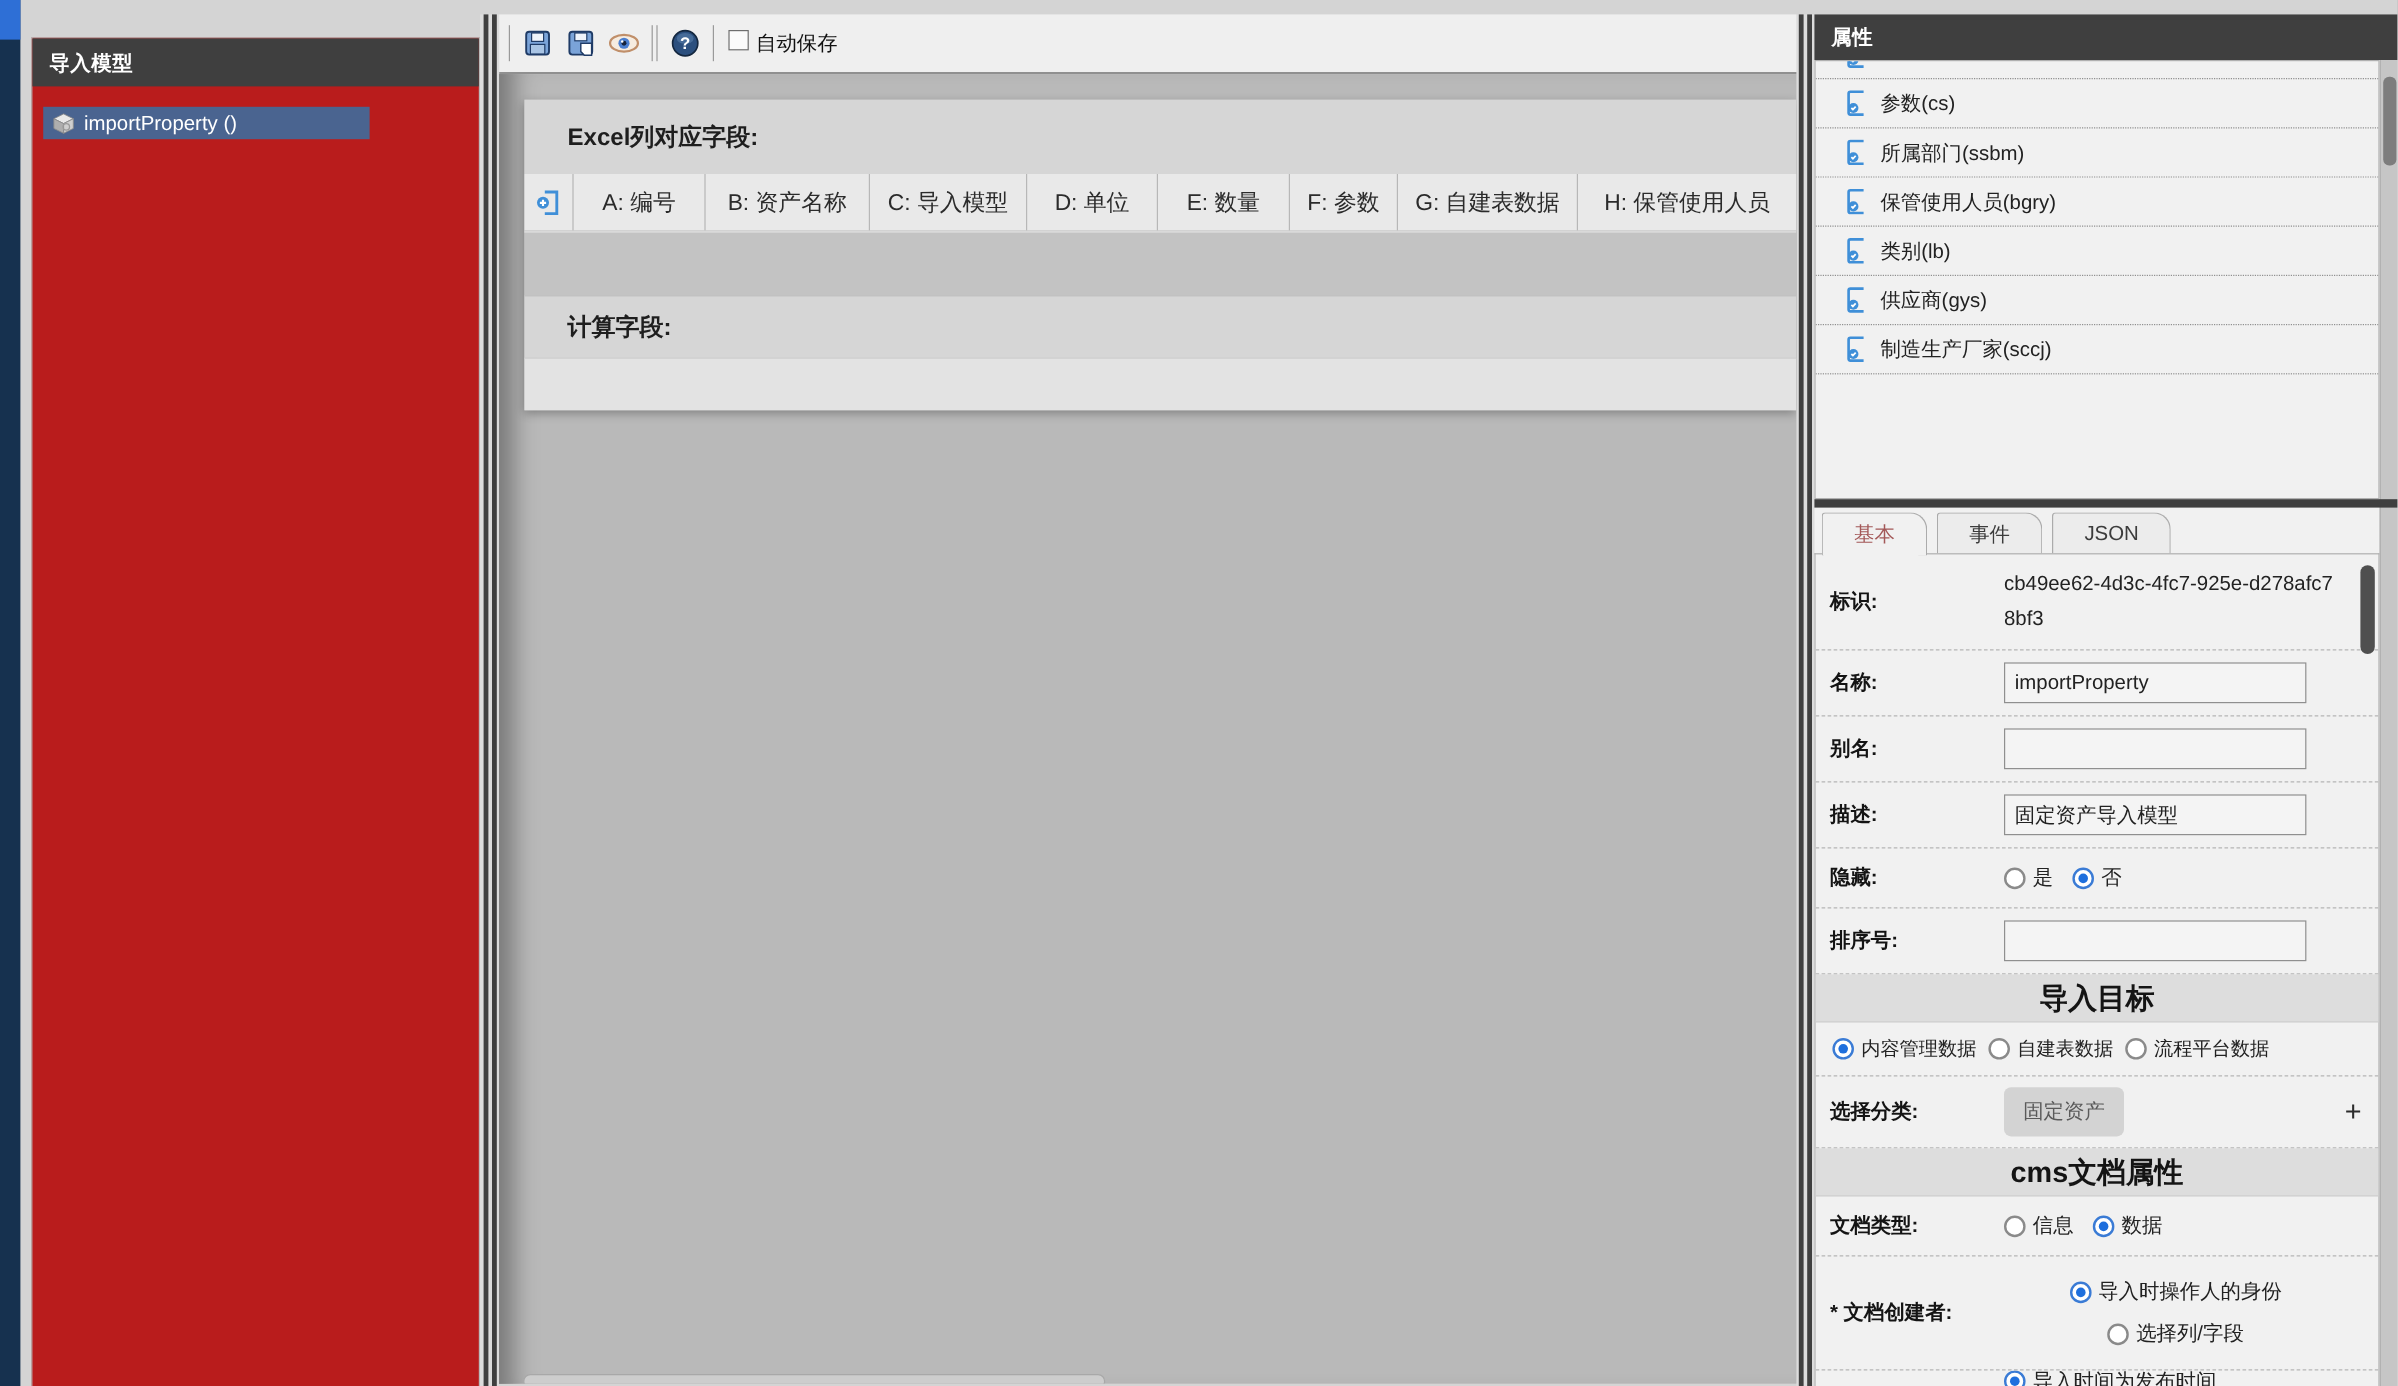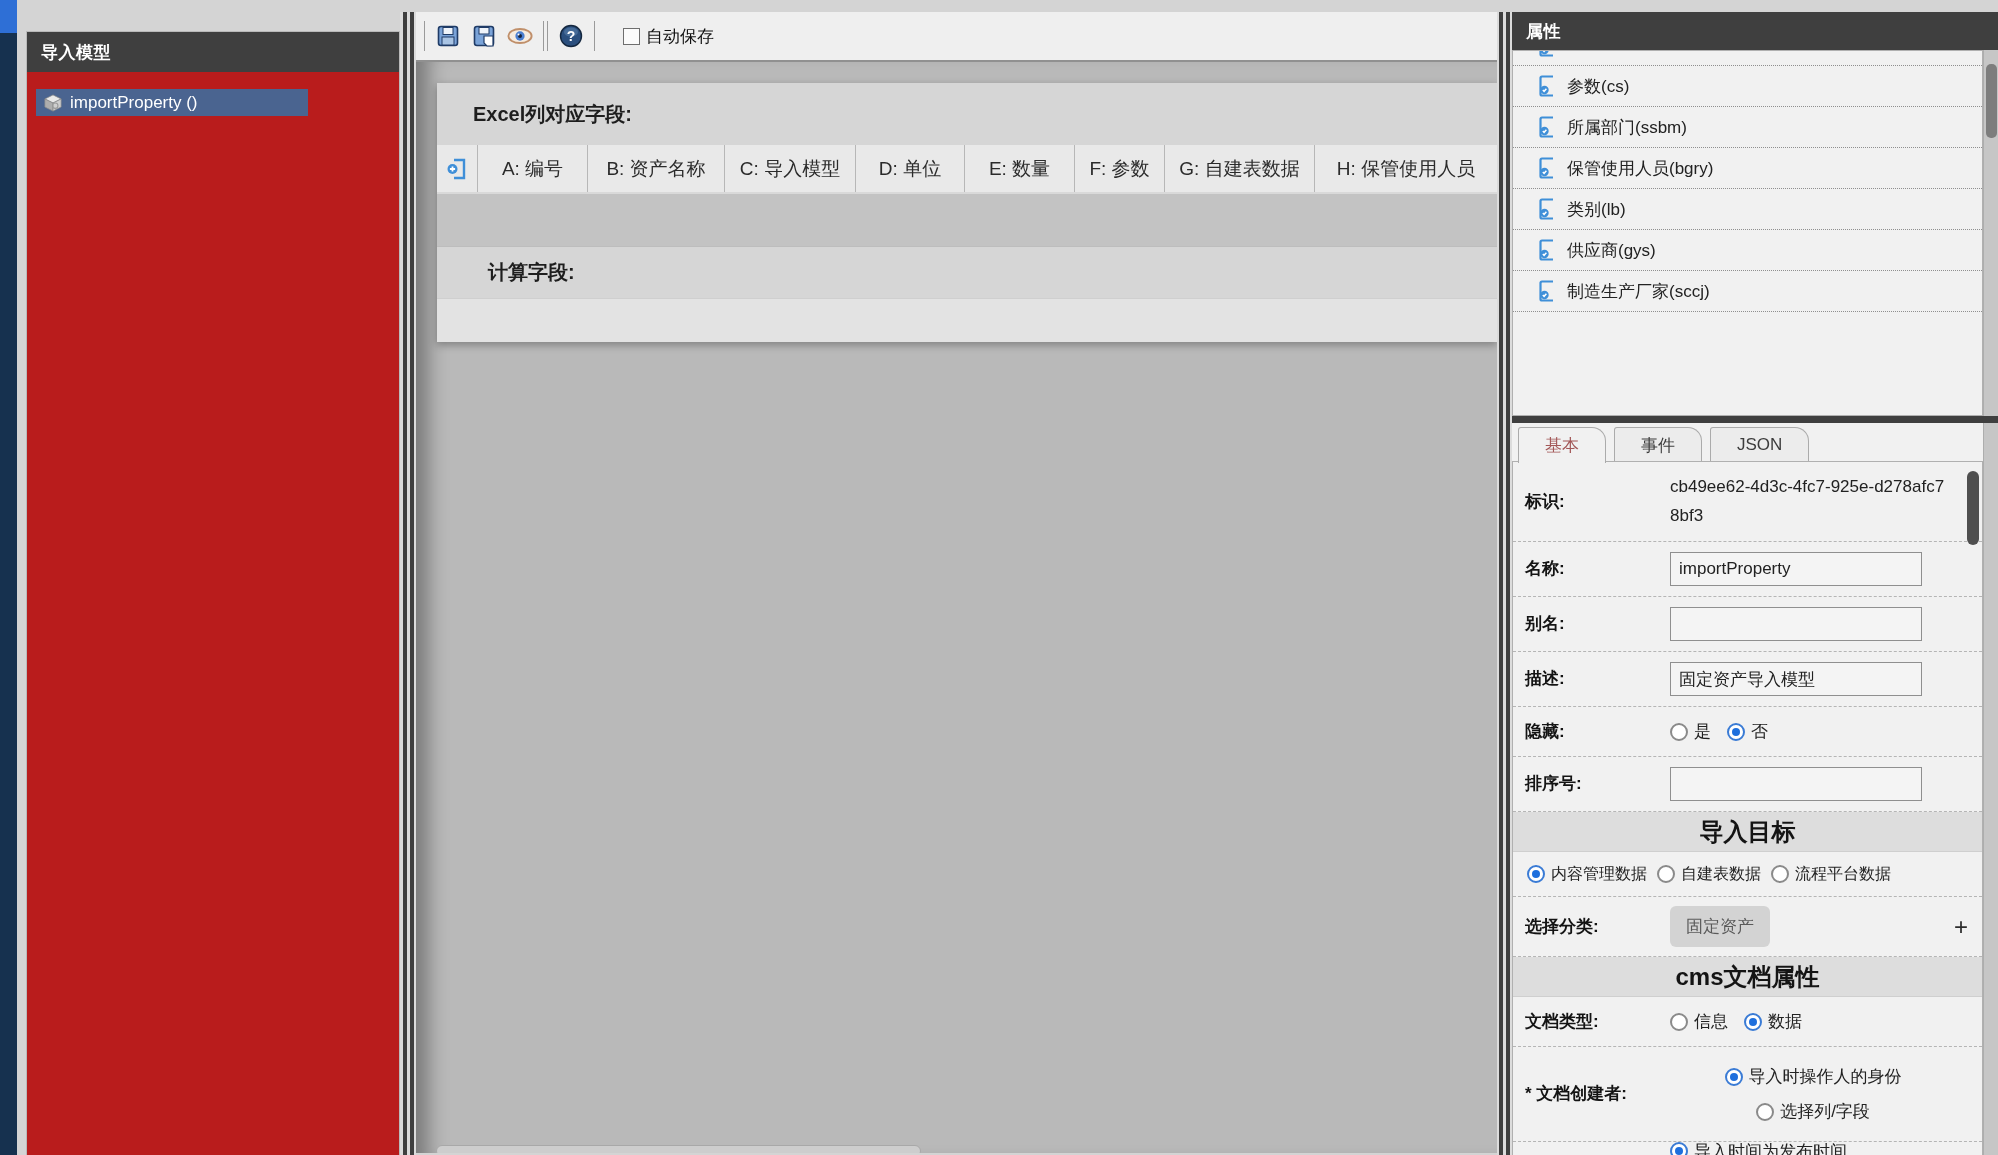--- a/index.html
+++ b/index.html
@@ -24,40 +24,40 @@
   .splitter { position:absolute; top:12px; bottom:0; width:16px; background:#dcdcdc; display:flex; justify-content:center; gap:3px; }
   .splitter i { display:block; width:4px; height:100%; background:#3f3f3f; }
   .splitter.sl { left:400px; } .splitter.sr { left:1497px; width:15px; }
 
   
   .center { position:absolute; left:416px; top:12px; width:1081px; height:1143px; }
   .toolbar { height:50px; background:#efefef; border-bottom:2px solid #909090;
              display:flex; align-items:center; gap:10px; padding:0 8px; }
   .tsep { width:1px; height:30px; background:#9a9a9a; }
   .tbtn { width:26px; height:26px; display:flex; align-items:center; justify-content:center; cursor:pointer; }
-  .autosave { display:flex; align-items:center; gap:6px; margin-left:18px; }
+  .autosave { display:flex; align-items:flex-start; gap:6px; margin-left:2px; }
   .autosave .box { width:17px; height:17px; background:#fbfbfb; border:1px solid #6e6e6e; }
   .autosave span.lbl { font-size:17px; color:#111; }
 
   .canvas { position:relative; height:1091px; background:#b9b9b9; overflow:hidden;
             box-shadow: inset 26px 0 20px -14px rgba(0,0,0,0.35); }
   .form-card { position:absolute; left:21px; top:21px; right:0; box-shadow:0 3px 8px rgba(0,0,0,0.3); }
   .band { width:100%; }
   .band.h1 { height:62px; background:#d6d6d6; display:flex; align-items:center; padding-left:36px;
              font-size:20px; font-weight:bold; color:#1e1e1e; }
   .colrow { height:47px; background:#e9e9e9; display:flex; }
   .colrow .cell { display:flex; align-items:center; justify-content:center; font-size:19px; color:#2b2b2b;
                   border-left:1px solid #b7b7b7; white-space:nowrap; overflow:hidden; }
   .colrow .cell.icon-cell { border-left:none; flex:0 0 40px; }
   .colrow .c1{flex:0 0 110px}.colrow .c2{flex:0 0 137px}.colrow .c3{flex:0 0 131px}
   .colrow .c4{flex:0 0 109px}.colrow .c5{flex:0 0 110px}.colrow .c6{flex:0 0 90px}
   .colrow .c7{flex:0 0 150px}.colrow .c8{flex:1 0 150px}
   .band.gray { height:54px; background:#c3c3c3; border-top:2px solid #d9d9d9; }
   .band.h2 { height:52px; background:#d6d6d6; border-top:1px solid #bdbdbd; display:flex; align-items:center;
-             padding-left:51px; font-size:20px; font-weight:bold; color:#1e1e1e; }
+             padding-left:36px; font-size:20px; font-weight:bold; color:#1e1e1e; }
   .band.light { height:44px; background:#e3e3e3; border-top:1px solid #cfcfcf; }
   .hscroll-thumb { position:absolute; left:20px; bottom:-4px; width:485px; height:12px;
                    background:#cdcdcd; border:1px solid #a8a8a8; border-radius:6px; }
 
   
   .right-panel { position:absolute; left:1512px; top:12px; width:486px; height:1143px; background:#f1f1f1; }
   .right-panel .panel-header { height:38px; }
   .rp-track { position:absolute; right:0; top:38px; width:15px; bottom:0; background:#c6c6c6; border-left:1px solid #adadad; }
   .rp-track .thumb { position:absolute; left:2px; top:14px; width:11px; height:74px; background:#7d7d7d; border-radius:5px; }
   .prop-list { position:absolute; left:0; top:38px; width:471px; height:366px;

